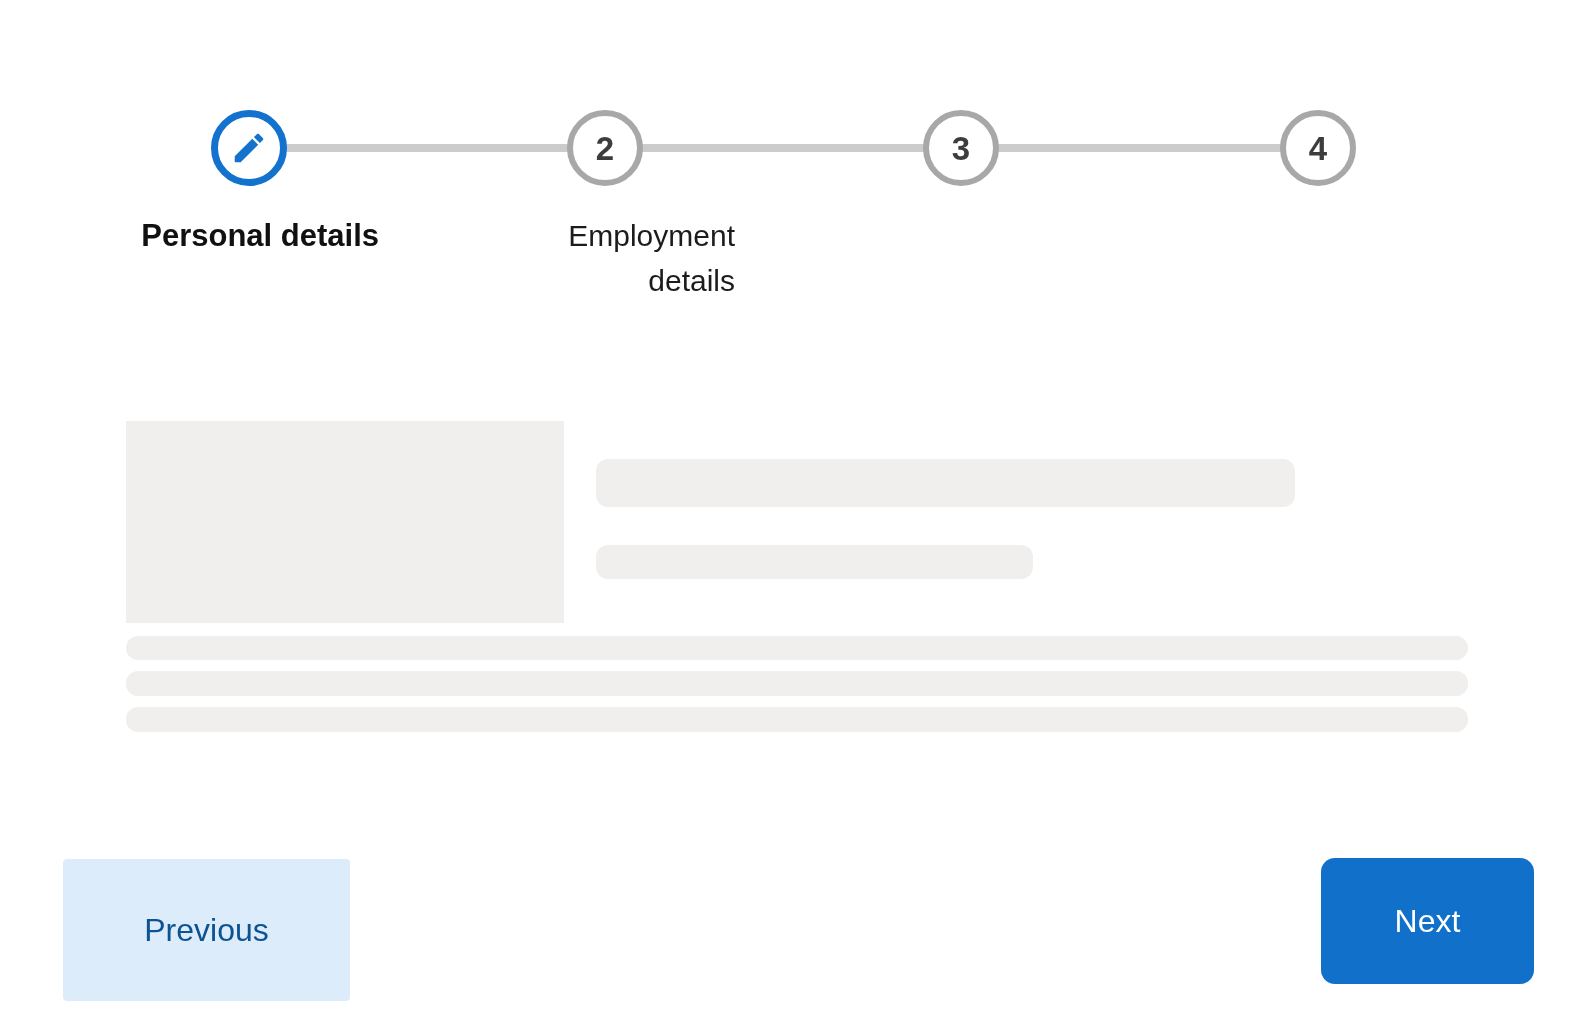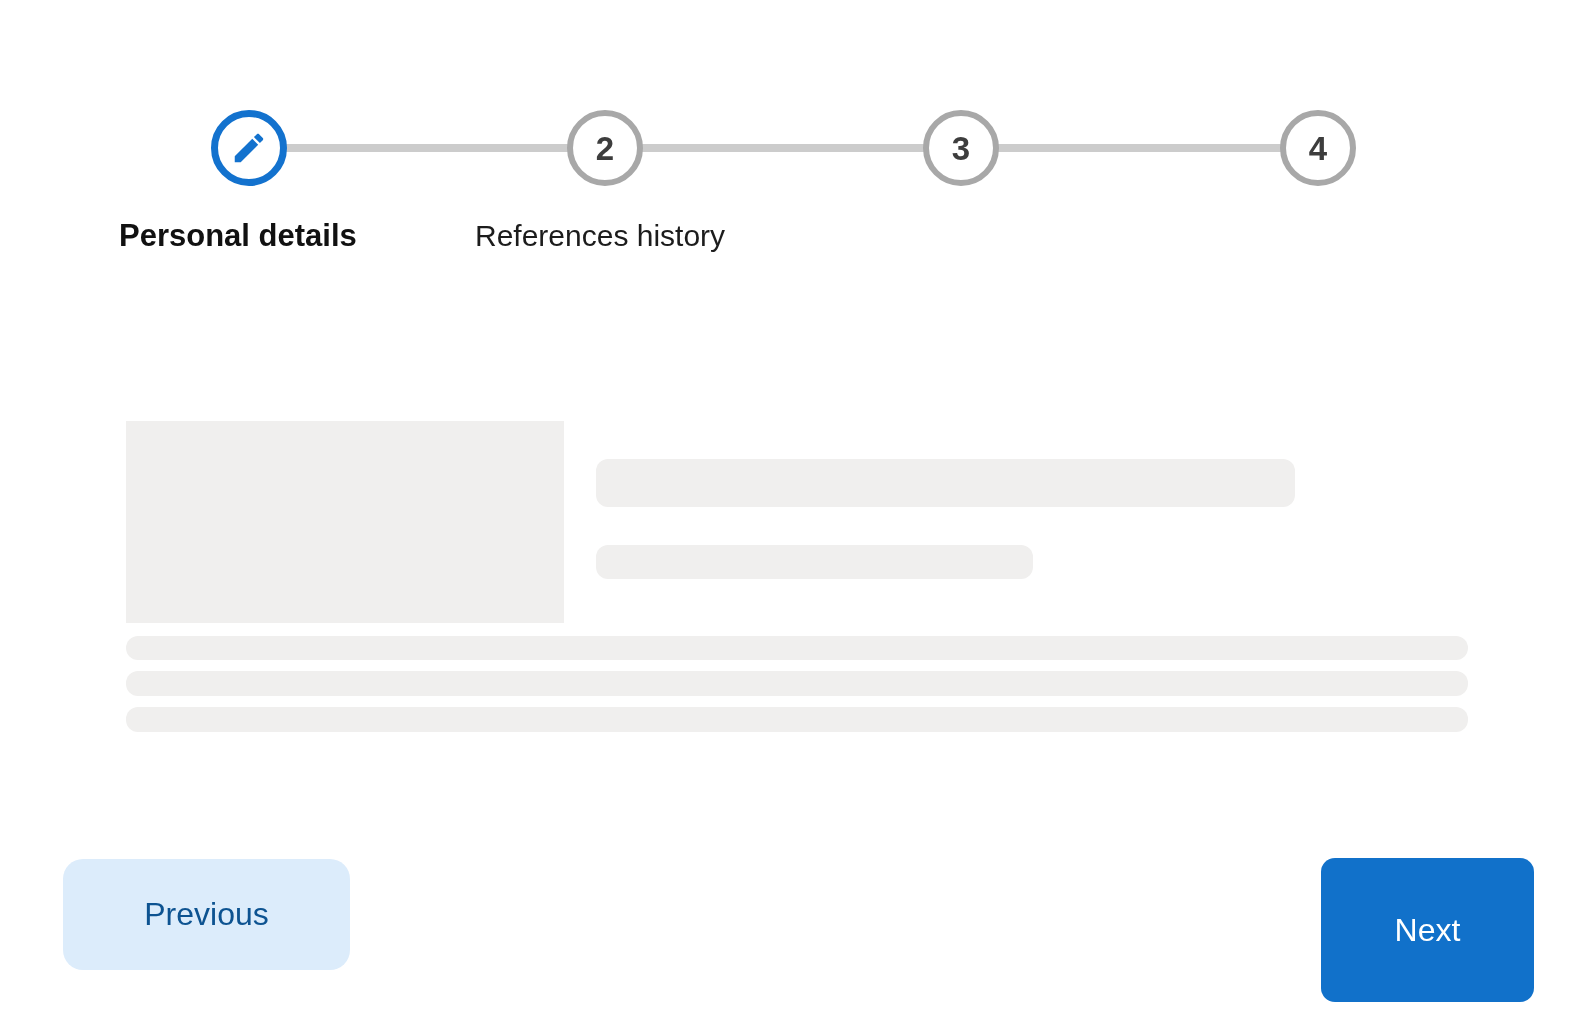--- a/index.html
+++ b/index.html
@@ -32,21 +32,21 @@
     background:#ffffff;display:flex;align-items:center;justify-content:center;
     z-index:2;
   }
   .step-circle.active{border:7px solid var(--accent-blue);}
   .step-circle.upcoming{border:6px solid var(--ring-gray);}
   .step-num{
     font-size:33px;font-weight:700;color:var(--num-gray);line-height:1;
   }
   .pencil-icon{width:38px;height:38px;display:block;}
   .step-label{
-    position:absolute;top:213px;width:260px;text-align:left;
+    position:absolute;top:213px;width:260px;text-align:right;
     font-size:30px;color:var(--label-normal);line-height:45px;
   }
   .step-label.active{
     font-weight:700;font-size:31px;color:var(--label-dark);
   }
   .c1{left:211px;} .c2{left:567px;} .c3{left:923px;} .c4{left:1280px;}
   .l1{left:119px;} .l2{left:475px;} .l3{left:831px;} .l4{left:1188px;}
 
   
   .skel{position:absolute;background:var(--skeleton);}
@@ -57,25 +57,25 @@
   .skel-line2{left:126px;top:671px;width:1342px;height:25px;border-radius:12px;}
   .skel-line3{left:126px;top:707px;width:1342px;height:25px;border-radius:12px;}
 
   
   .btn{
     position:absolute;display:flex;align-items:center;justify-content:center;
     font-size:32px;border:none;cursor:pointer;
     font-family:"Liberation Sans", sans-serif;
   }
   .btn-prev{
-    left:63px;top:859px;width:287px;height:111px;border-radius:20px;
+    left:63px;top:859px;width:287px;height:142px;border-radius:4px;
     background:var(--prev-bg);color:var(--prev-text);text-align:center;
   }
   .btn-next{
-    left:1321px;top:858px;width:213px;height:144px;border-radius:14px;
+    left:1321px;top:858px;width:213px;height:126px;border-radius:14px;
     background:var(--next-bg);color:#ffffff;
   }
 </style>
 </head>
 <body>
 
 <div class="stage">
 
   <div class="connector"></div>
 
@@ -91,21 +91,21 @@
 
   <div class="step-circle upcoming c3">
     <span class="step-num">3</span>
   </div>
 
   <div class="step-circle upcoming c4">
     <span class="step-num">4</span>
   </div>
 
   <div class="step-label active l1">Personal details</div>
-  <div class="step-label l2">References history</div>
+  <div class="step-label l2">Employment details</div>
 
   <div class="skel skel-block"></div>
   <div class="skel skel-bar-a"></div>
   <div class="skel skel-bar-b"></div>
   <div class="skel skel-line1"></div>
   <div class="skel skel-line2"></div>
   <div class="skel skel-line3"></div>
 
   <button class="btn btn-prev">Previous</button>
   <button class="btn btn-next">Next</button>

